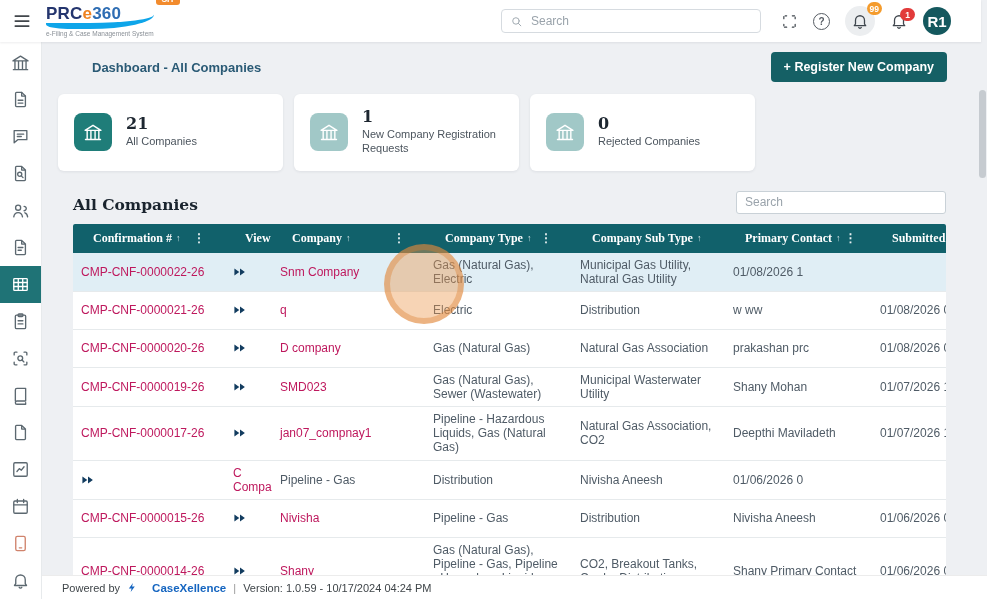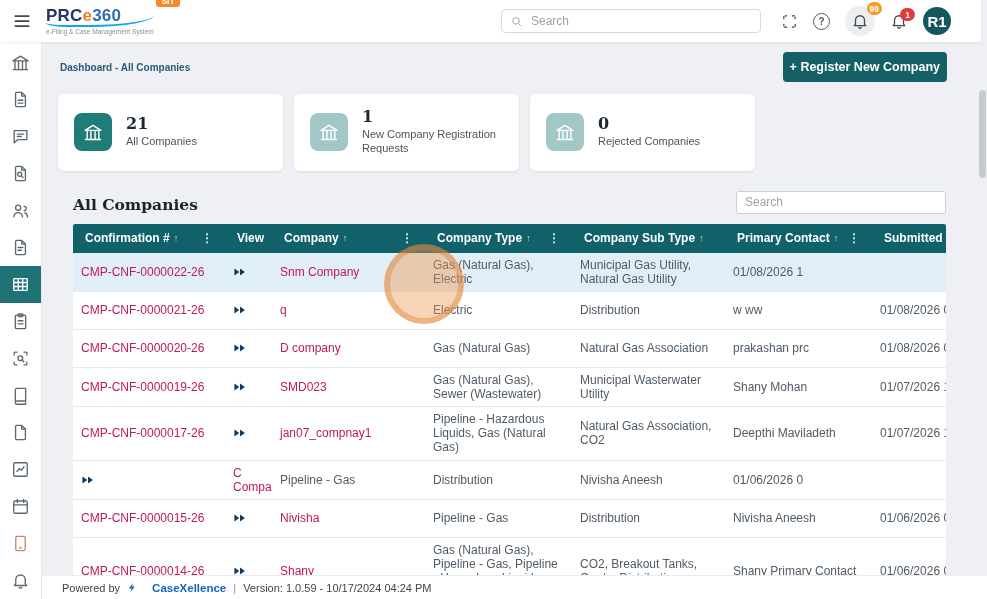--- a/index.html
+++ b/index.html
@@ -11,21 +11,21 @@
   .ic { fill:none; stroke:currentColor; stroke-width:1.7; stroke-linecap:round; stroke-linejoin:round; }
 
   
   .header {
     position:fixed; top:0; left:0; right:6px; height:42px; background:#fff; z-index:40;
     display:flex; align-items:center; padding:0 30px 0 10px;
     box-shadow:0 1px 2px rgba(20,30,40,.08);
   }
   .hamburger { background:none; border:none; padding:2px; cursor:pointer; color:#41464b; display:flex; }
   .logo { position:relative; margin-left:12px; display:flex; flex-direction:column; line-height:1; cursor:pointer; }
-  .logo-main { font-size:17px; font-weight:800; color:#24356e; letter-spacing:.2px; border-bottom:2px solid #0ea5e9; border-radius:0 0 60% 20%; padding-bottom:1px;}
+  .logo-main { font-size:17px; font-weight:800; color:#24356e; letter-spacing:.2px; border-bottom:6px solid #0ea5e9; border-radius:0 0 60% 20%; padding-bottom:1px;}
   .logo-main .e { color:#ef8220; }
   .logo-main .n360 { color:#2e6db3; }
   .logo-tag { font-size:6.5px; color:#8a9097; margin-top:2px; white-space:nowrap; }
   .env-badge { position:absolute; top:-12px; right:-26px; background:#f28b2d; color:#fff;
     font-size:8.5px; font-weight:700; padding:2px 5px; border-radius:3px; }
 
   .search-box { margin-left:auto; width:260px; height:24px; border:1px solid #d6dbe0; border-radius:4px;
     display:flex; align-items:center; padding:0 8px; gap:6px; background:#fff; color:#9aa3ab; }
   .search-box input { border:none; outline:none; flex:1; font-size:12px; color:#333; background:transparent; }
   ::placeholder { color:#9aa3ab; }
@@ -47,44 +47,44 @@
   
   .sidebar { position:fixed; top:42px; left:0; bottom:0; width:42px; background:#fff;
     border-right:1px solid #e7eaec; z-index:30; display:flex; flex-direction:column; padding-top:2px; }
   .side-item { height:37px; display:flex; align-items:center; justify-content:center; color:#5c6870; cursor:pointer; }
   .side-item.active { background:#1f7376; color:#fff; }
   .side-item.warm { color:#d0836c; }
 
   
   .main { position:absolute; top:42px; left:42px; right:0; bottom:24px; overflow:hidden; }
   .breadcrumb-row { display:flex; align-items:center; justify-content:space-between; padding:10px 40px 0 18px; }
-  .breadcrumb { font-size:10px; color:#2a5a75; font-weight:600; cursor:pointer; }
+  .breadcrumb { font-size:13px; color:#2a5a75; font-weight:600; cursor:pointer;margin-left:32px; }
   .register-btn { background:#156065; color:#fff; border:none; border-radius:4px; font-size:12.5px;
-    font-weight:600; padding:8px 7px; cursor:pointer; font-family:inherit; }
+    font-weight:600; padding:8px 13px; cursor:pointer; font-family:inherit; }
 
   .cards { display:flex; gap:11px; padding:12px 0 0 16px; }
   .card { width:225px; background:#fff; border-radius:6px; box-shadow:0 1px 3px rgba(25,39,52,.08);
     display:flex; align-items:center; gap:14px; padding:15px 16px; }
   .card-icon { width:38px; height:38px; border-radius:8px; display:flex; align-items:center;
     justify-content:center; color:#fff; flex-shrink:0; }
   .card-icon.solid { background:#1f7d79; }
   .card-icon.faded { background:rgba(31,125,121,.42); }
   .card-num { font-family:"DejaVu Serif", serif; font-size:16px; font-weight:700; color:#1d2630; line-height:1; }
   .card-label { font-size:11px; color:#4c555e; margin-top:3px; line-height:1.25; }
 
   .panel-head { display:flex; align-items:flex-end; justify-content:space-between; padding:20px 41px 10px 31px; }
   .panel-title { font-family:"DejaVu Serif", serif; font-size:15.5px; font-weight:700; color:#1a242e; margin:0; }
   .table-search { width:210px; height:23px; border:1px solid #c9d1d7; border-radius:3px; font-size:12px;
     padding:0 8px; font-family:inherit; color:#333; outline:none; }
 
   .table { margin:0 41px 0 31px; background:#fff; }
   .thead, .trow { display:grid; grid-template-columns:152px 47px 153px 147px 153px 147px minmax(0,1fr); }
   .thead { background:#11616b; color:#fff; height:29px; border-radius:2px 2px 0 0; }
-  .th { display:flex; align-items:center; gap:4px; padding:0 12px; font-size:12px; font-weight:600;
-    overflow:hidden; white-space:nowrap; cursor:pointer; min-width:0; }
+  .th { display:flex; align-items:center; gap:4px; padding:0 20px; font-size:12px; font-weight:600;
+    overflow:hidden; white-space:nowrap; cursor:pointer; min-width:0;font-family:Liberation Serif, serif; }
   .sort { font-size:9px; opacity:.8; }
   .kebab { margin-left:auto; opacity:.9; font-size:12px; cursor:pointer; }
   .trow { border-bottom:1px solid #e6eaec; background:#fff; min-height:38px; }
   .trow.hl { background:#e0eef5; }
   .td { display:flex; align-items:center; padding:5px 8px; font-size:12px; color:#4f5b66;
     line-height:1.18; overflow:hidden; min-width:0; }
   .td.nowrap { white-space:nowrap; }
   .cell-link { color:#be185d; cursor:pointer; }
   .view-btn { cursor:pointer; display:flex; align-items:center; }
 

